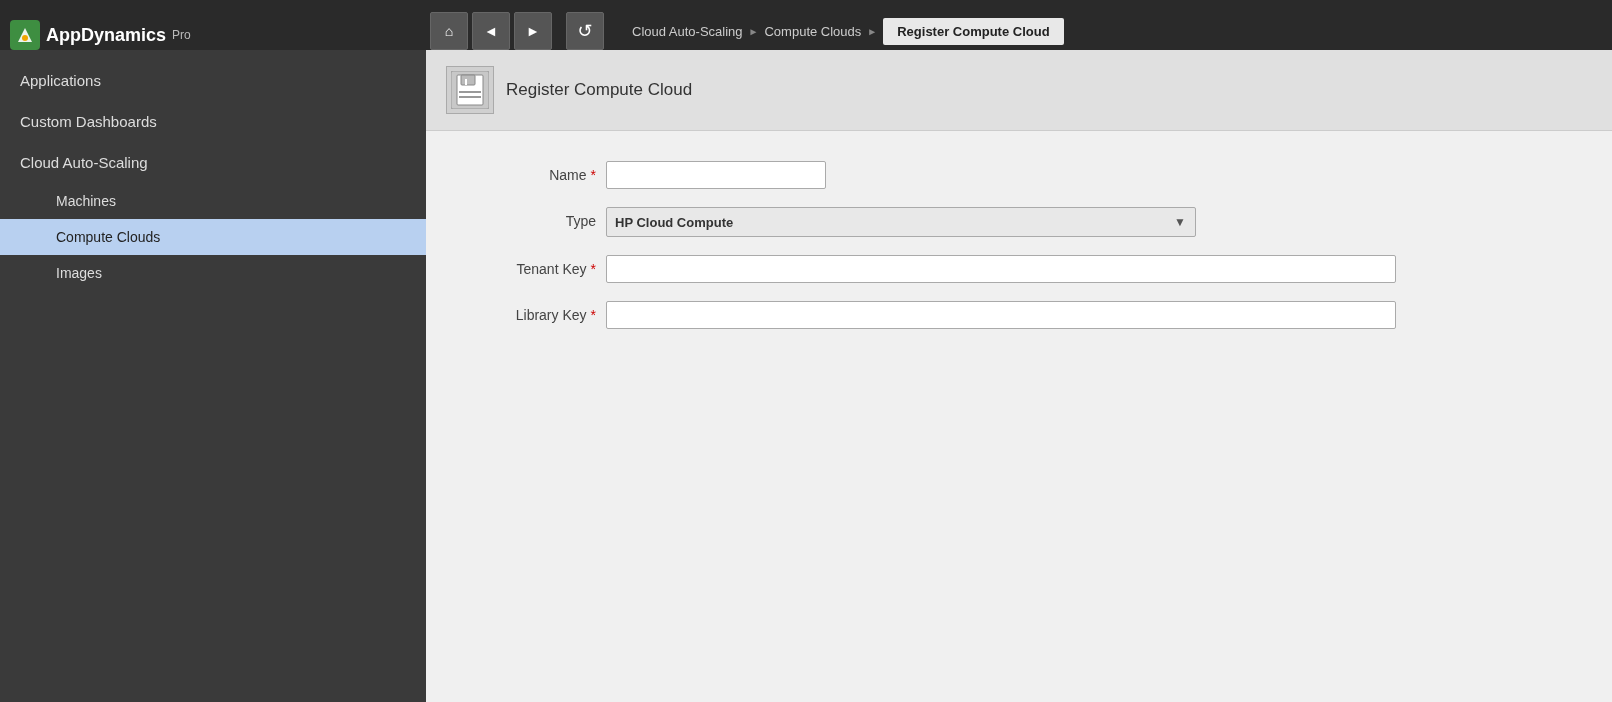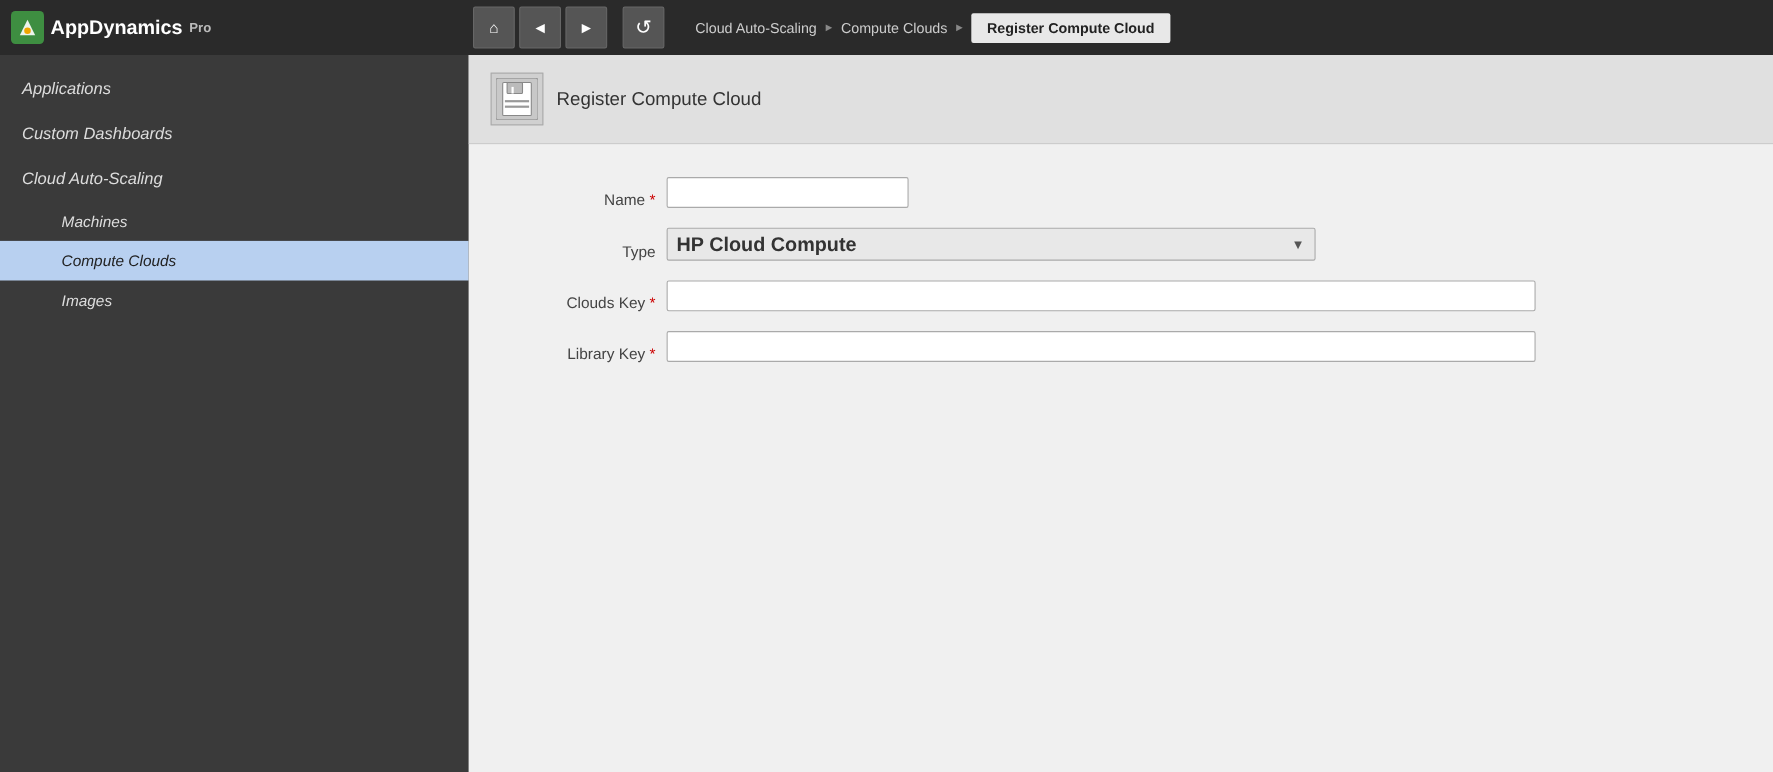--- a/index.html
+++ b/index.html
@@ -3,21 +3,21 @@
   <meta charset="utf-8">
   <style>
     * { box-sizing: border-box; margin: 0; padding: 0; }
     body { font-family: Arial, sans-serif; font-size: 14px; background: #3a3a3a; width: 1612px; height: 702px; overflow: hidden; display: flex; flex-direction: column; }
 
     
     #topbar {
       height: 50px;
       background: #2a2a2a;
       display: flex;
-      align-items: center;
+      align-items: flex-end;
       padding: 0 10px;
       flex-shrink: 0;
     }
     #logo-area {
       display: flex;
       align-items: center;
       gap: 6px;
       width: 420px;
     }
     #logo-icon {
@@ -74,21 +74,20 @@
       flex: 1;
       overflow: hidden;
     }
 
     
     #sidebar {
       width: 426px;
       background: #3a3a3a;
       flex-shrink: 0;
       padding-top: 10px;
-      font-style: italic;
     }
     .sidebar-item {
       padding: 12px 20px;
       color: #ddd;
       cursor: pointer;
       font-size: 15px;
     }
     .sidebar-subitem {
       padding: 10px 20px 10px 56px;
       color: #ddd;
@@ -135,21 +134,21 @@
       color: #333;
     }
 
     
     #form-area {
       padding: 30px 40px;
       flex: 1;
     }
     .form-row {
       display: flex;
-      align-items: flex-end;
+      align-items: flex-start;
       margin-bottom: 18px;
     }
     .form-label {
       width: 140px;
       text-align: right;
       padding-right: 10px;
       padding-top: 6px;
       color: #444;
       font-size: 14px;
       flex-shrink: 0;
@@ -168,21 +167,21 @@
       outline: none;
     }
     .input-name { width: 220px; height: 28px; }
     .input-description { width: 380px; height: 80px; resize: vertical; }
     .input-wide { width: 790px; height: 28px; }
     .form-select {
       width: 590px;
       height: 30px;
       border: 1px solid #aaa;
       background: #e8e8e8;
-      font-size: 18px;
+      font-size: 13px;
       font-weight: bold;
       color: #333;
       padding: 4px 8px;
       cursor: pointer;
       appearance: none;
       -webkit-appearance: none;
       border-radius: 2px;
     }
     .select-wrapper {
       position: relative;
@@ -203,21 +202,21 @@
 
 <div id="topbar">
   <div id="logo-area">
 
     <svg id="logo-icon" viewBox="0 0 30 30" xmlns="http://www.w3.org/2000/svg">
       <rect width="30" height="30" rx="4" fill="#3e8e41"></rect>
       <polygon points="8,22 15,8 22,22" fill="#fff" opacity="0.9"></polygon>
       <circle cx="15" cy="18" r="3" fill="#f0a500"></circle>
     </svg>
     <span style="color:#fff; font-size:18px; font-weight:bold;">AppDynamics</span>
-    <span style="color:#bbb; font-size:12px;font-weight:bold;">Pro</span>
+    <span style="color:#bbb; font-size:12px;">Pro</span>
   </div>
 
   <div id="nav-area">
     <div class="nav-btn">⌂</div>
     <div class="nav-btn">◄</div>
     <div class="nav-btn">►</div>
     <div class="nav-sep"></div>
     <div class="nav-btn" style="font-size:18px;">↺</div>
     <div class="nav-sep" style="width:20px;"></div>
     <div id="breadcrumb-area">
@@ -278,21 +277,21 @@
             <option value="amazon-ec2">Amazon EC2</option>
             <option value="openstack">OpenStack</option>
           </select>
           <span class="select-arrow">▼</span>
         </div>
       </div>
 
 
       <div class="form-row">
         <div class="form-label">
-          <span>Clouds Key</span><span class="required-star">*</span>
+          <span>Tenant Key</span><span class="required-star">*</span>
         </div>
         <input type="text" class="form-input input-wide" value="" style="">
       </div>
 
       <div class="form-row">
         <div class="form-label">
           <span>Library Key</span><span class="required-star">*</span>
         </div>
         <input type="password" class="form-input input-wide" value="" style="">
       </div>

